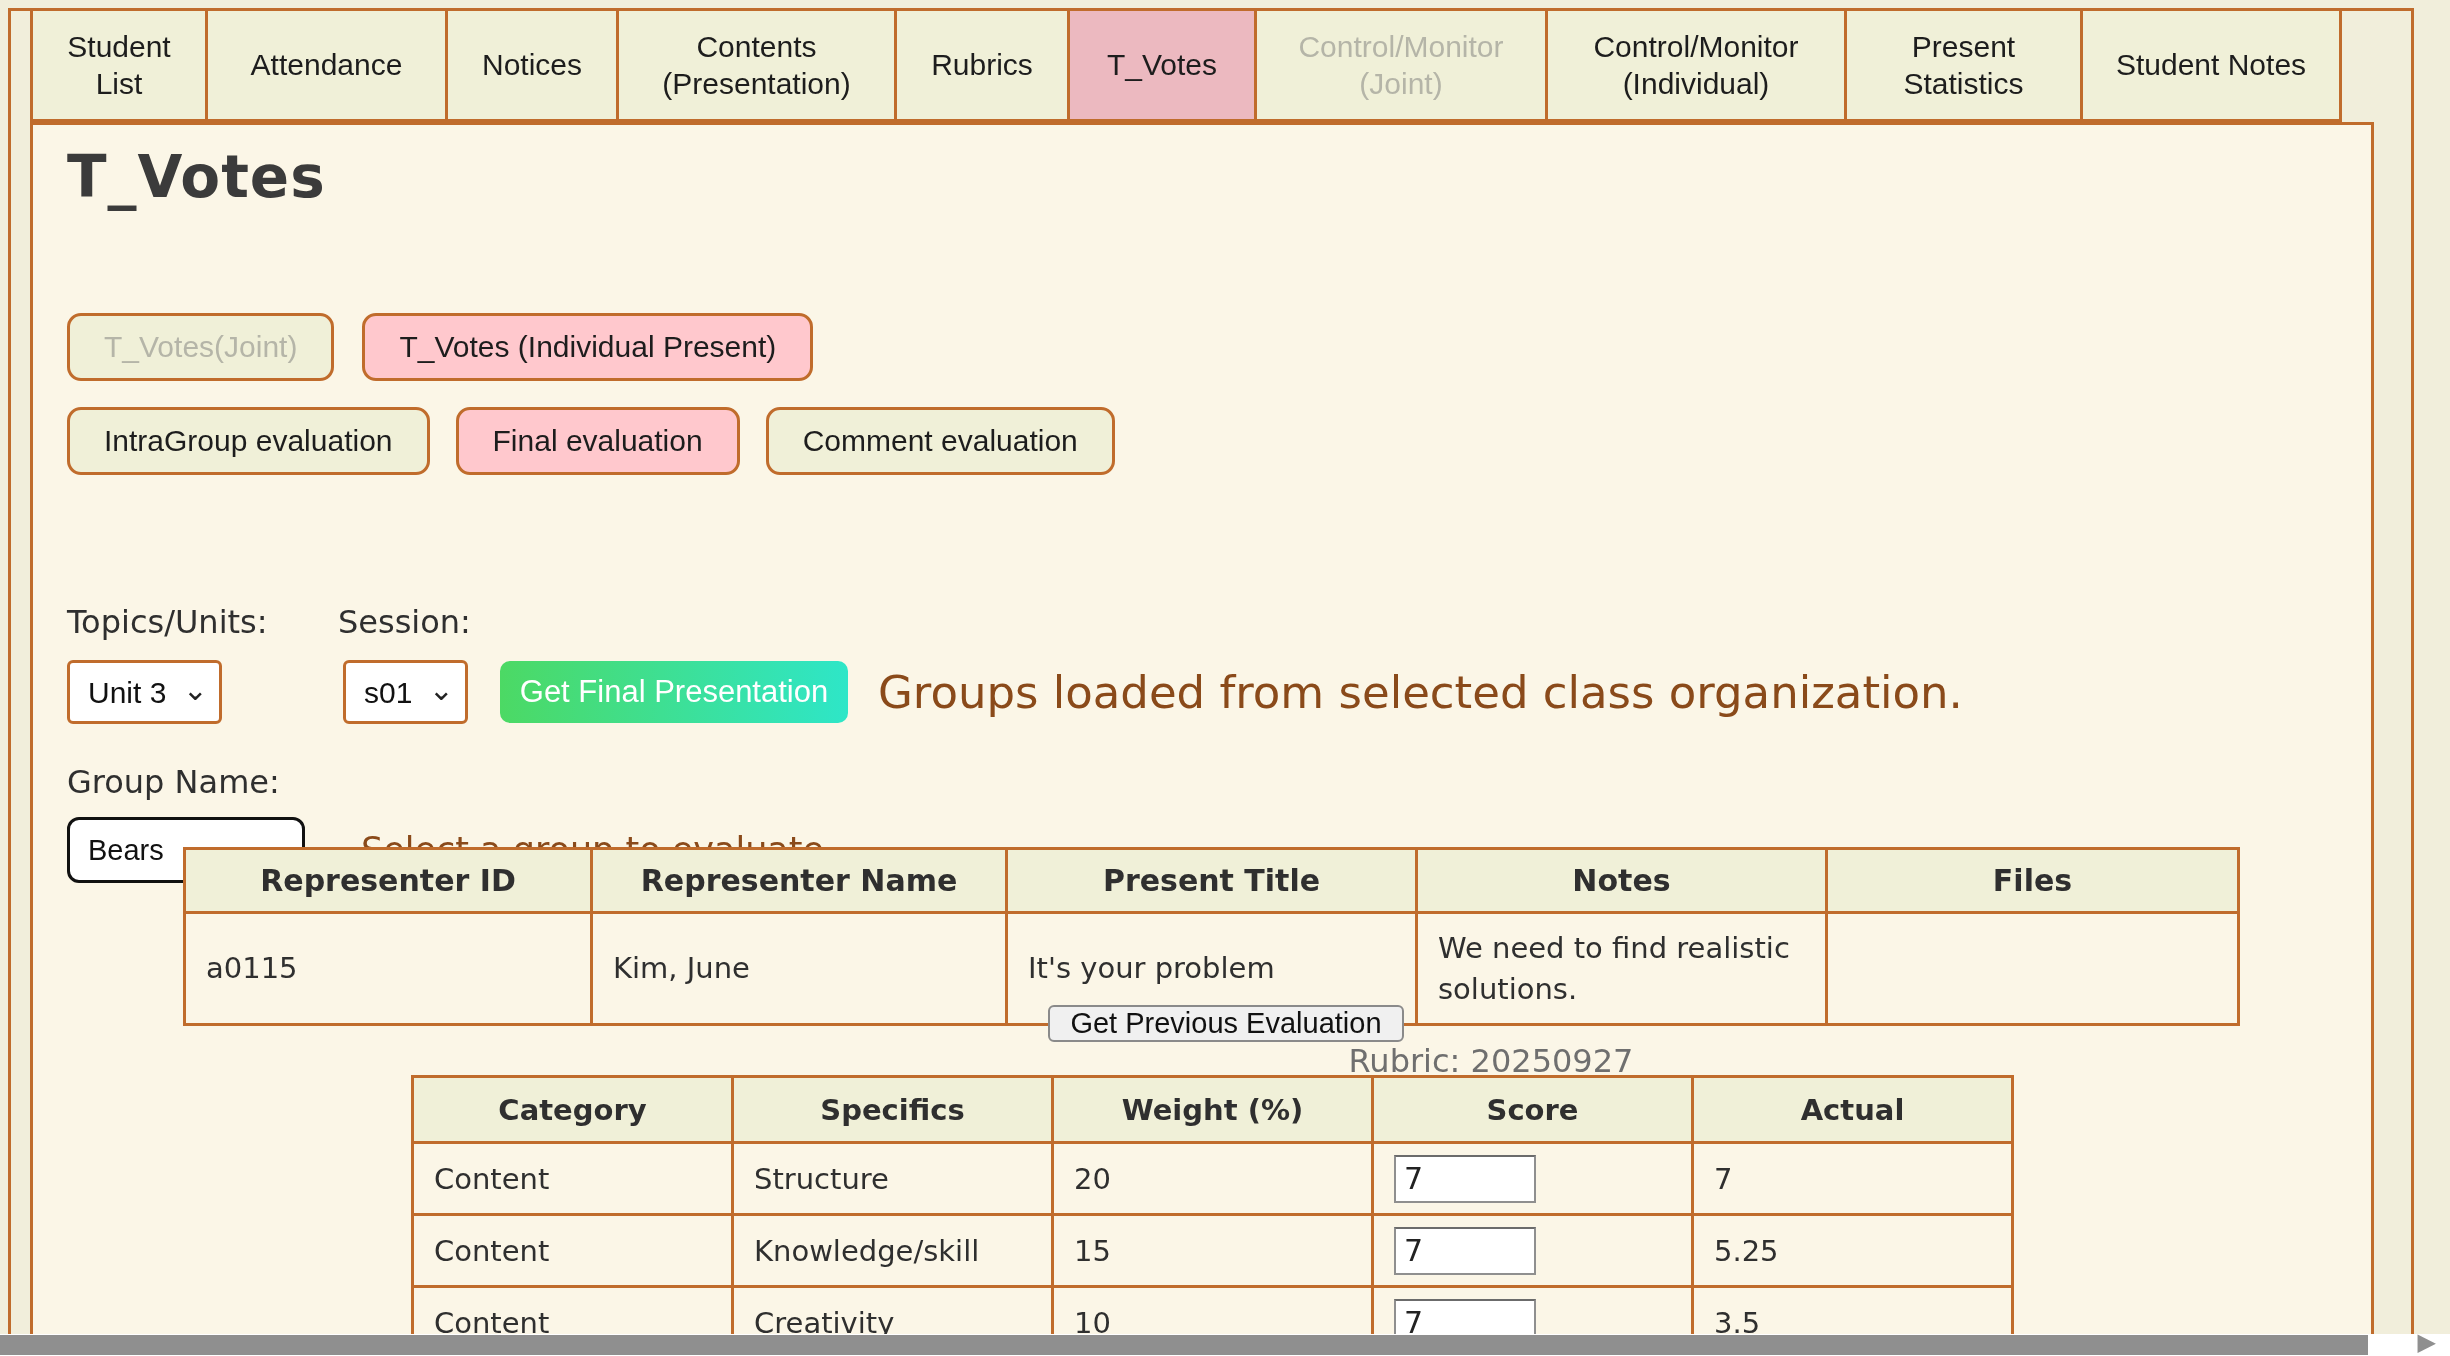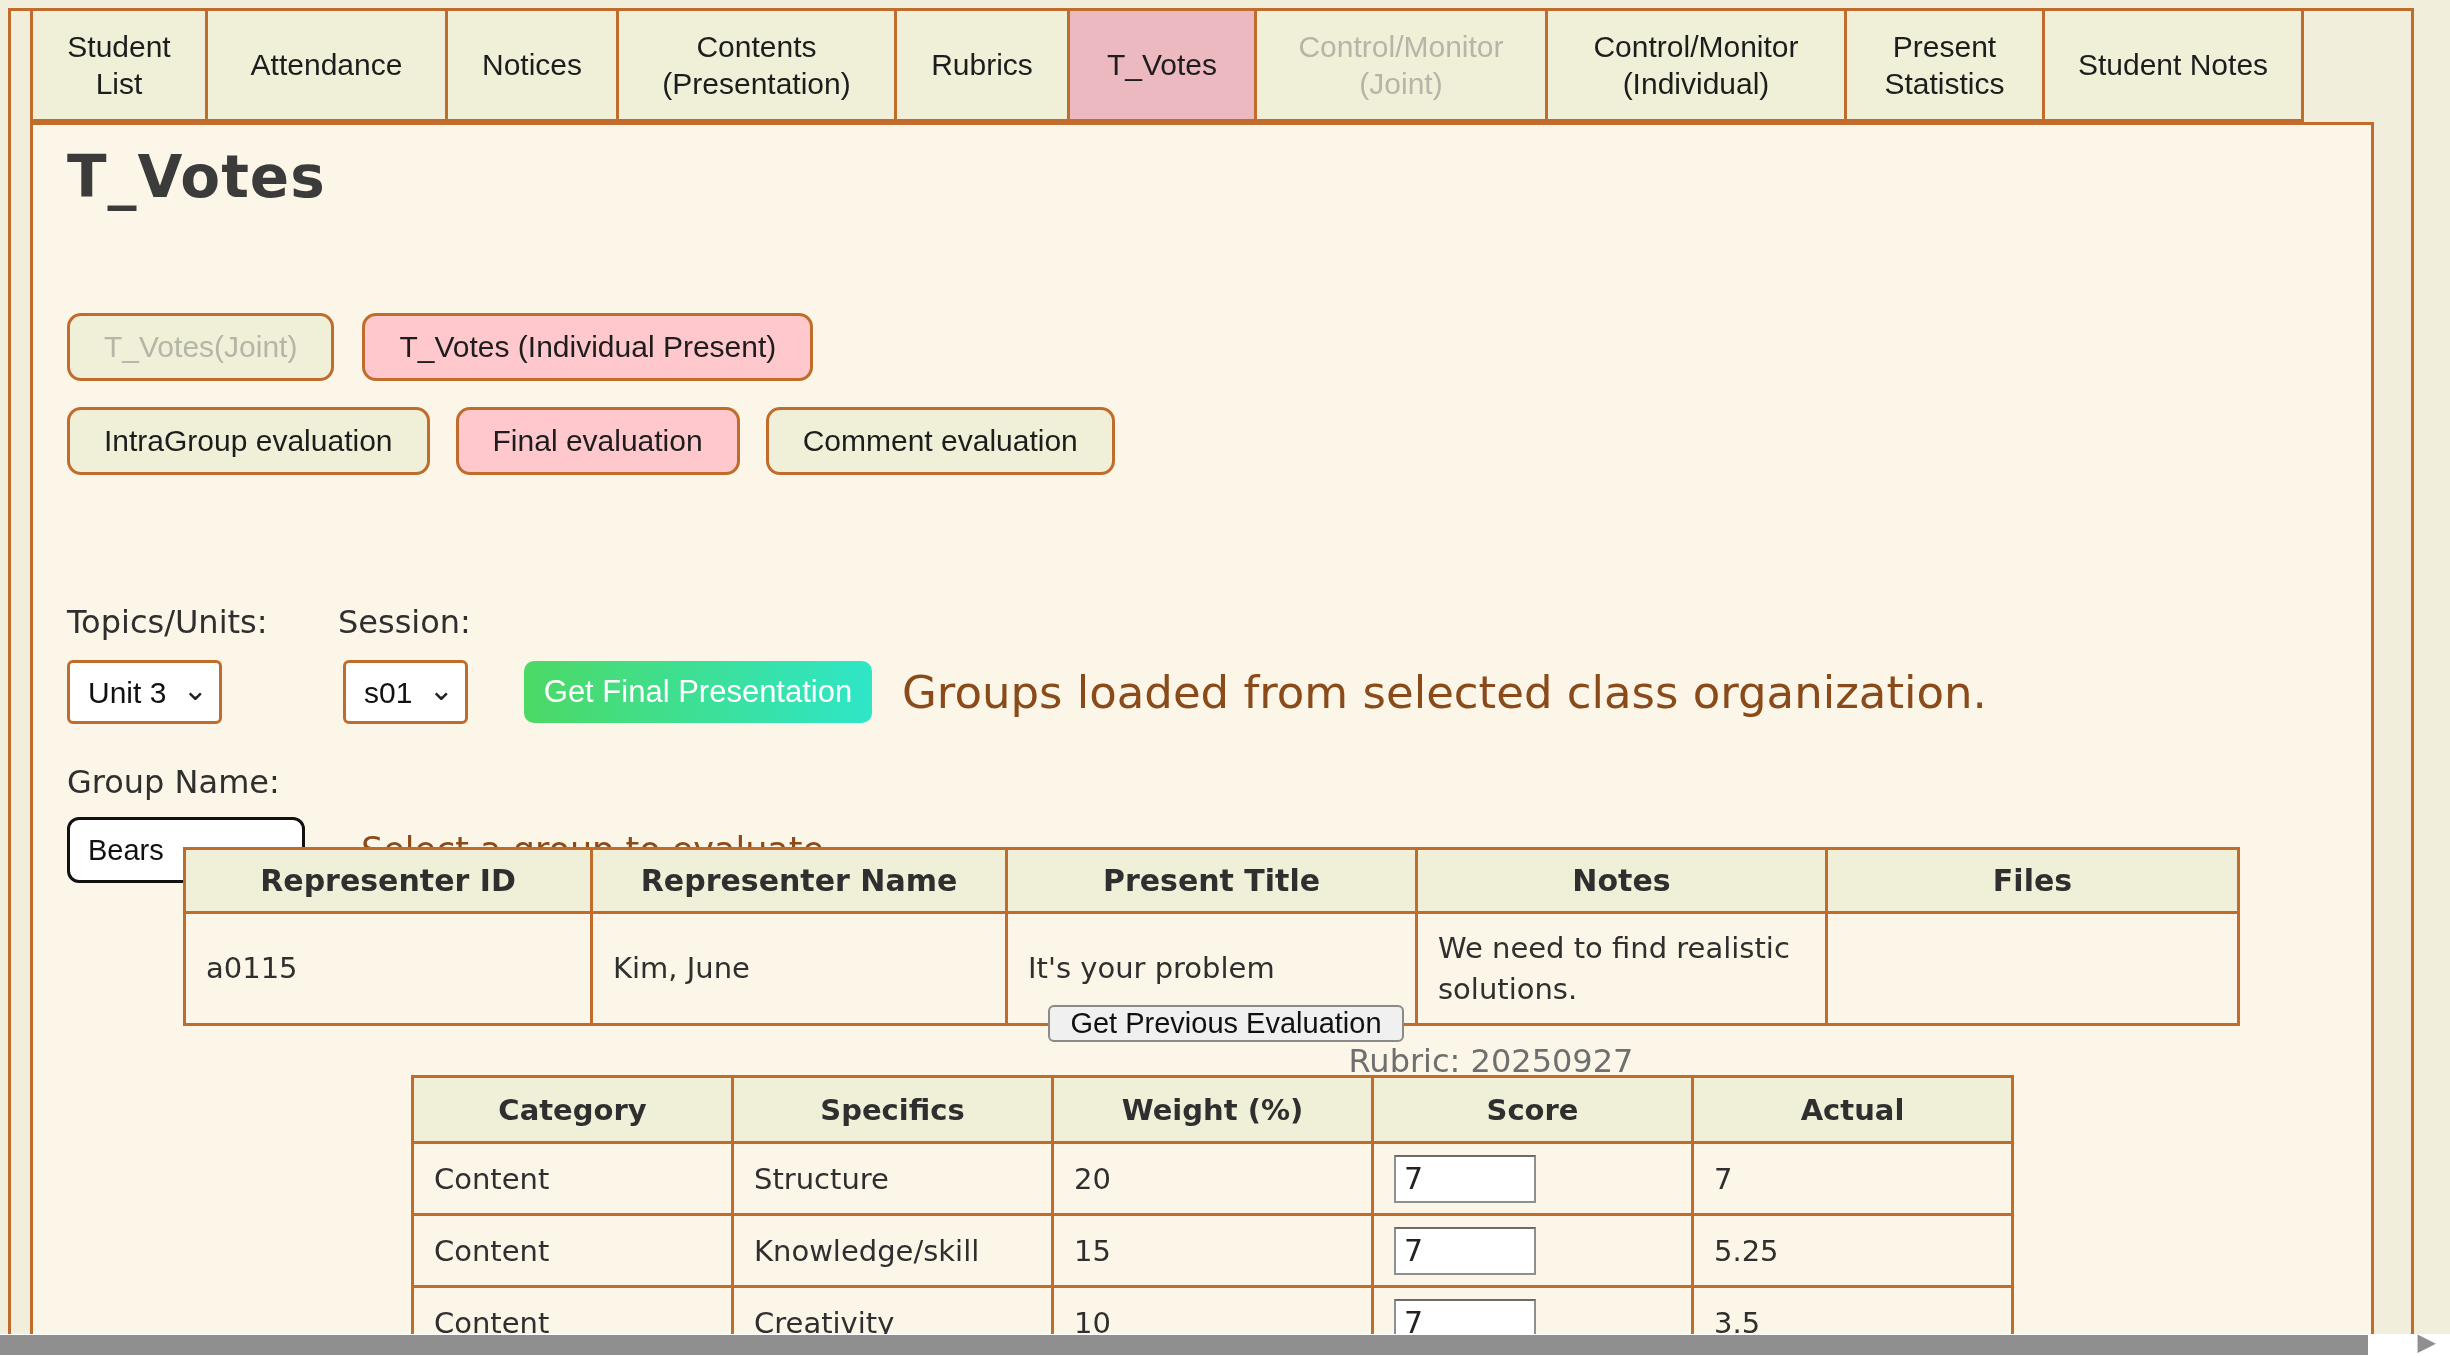--- a/index.html
+++ b/index.html
@@ -79,21 +79,21 @@
     height:64px;background:#ffffff;border:3px solid var(--orange);border-radius:6px;
     font-size:30px;font-family:"Liberation Sans",sans-serif;color:#111;
     padding:0 52px 0 18px;cursor:pointer;
   }
   .select-wrap .chev{
     position:absolute;right:14px;top:50%;transform:translateY(-58%);
     font-size:30px;color:#222;pointer-events:none;line-height:1;
   }
   .sel-topic{margin-right:121px;}
   .green-btn{
-    margin-left:56px;height:62px;width:348px;border:none;border-radius:10px;
+    margin-left:32px;height:62px;width:348px;border:none;border-radius:10px;
     background:linear-gradient(90deg,#4cd964,#2ee6c8);
     color:#ffffff;font-size:31px;font-family:"Liberation Sans",sans-serif;
     cursor:pointer;display:flex;align-items:center;justify-content:center;
   }
   .status-msg{
     margin-left:30px;font-size:45px;color:var(--brown);white-space:nowrap;
   }
 
   .group-label{position:absolute;left:34px;top:638px;font-size:32px;color:#2f2f2f;}
   .group-row{position:absolute;left:34px;top:692px;display:flex;align-items:center;}
@@ -169,21 +169,21 @@
 
 <div class="tabstrip">
   <div class="tab" style="width:178px">Student List</div>
   <div class="tab" style="width:243px">Attendance</div>
   <div class="tab" style="width:174px">Notices</div>
   <div class="tab" style="width:281px">Contents (Presentation)</div>
   <div class="tab" style="width:176px">Rubrics</div>
   <div class="tab active" style="width:190px">T_Votes</div>
   <div class="tab disabled" style="width:294px">Control/Monitor (Joint)</div>
   <div class="tab" style="width:302px">Control/Monitor (Individual)</div>
-  <div class="tab" style="width:201px">Present Statistics</div>
+  <div class="tab" style="width:239px">Present Statistics</div>
   <div class="tab" style="width:262px">Student Notes</div>
 </div>
 
 <div class="panel">
   <div class="panel-inner">
 
     <div class="page-title comic">T_Votes</div>
 
     <div class="btn-row1">
       <button class="pill-btn disabled">T_Votes(Joint)</button>

